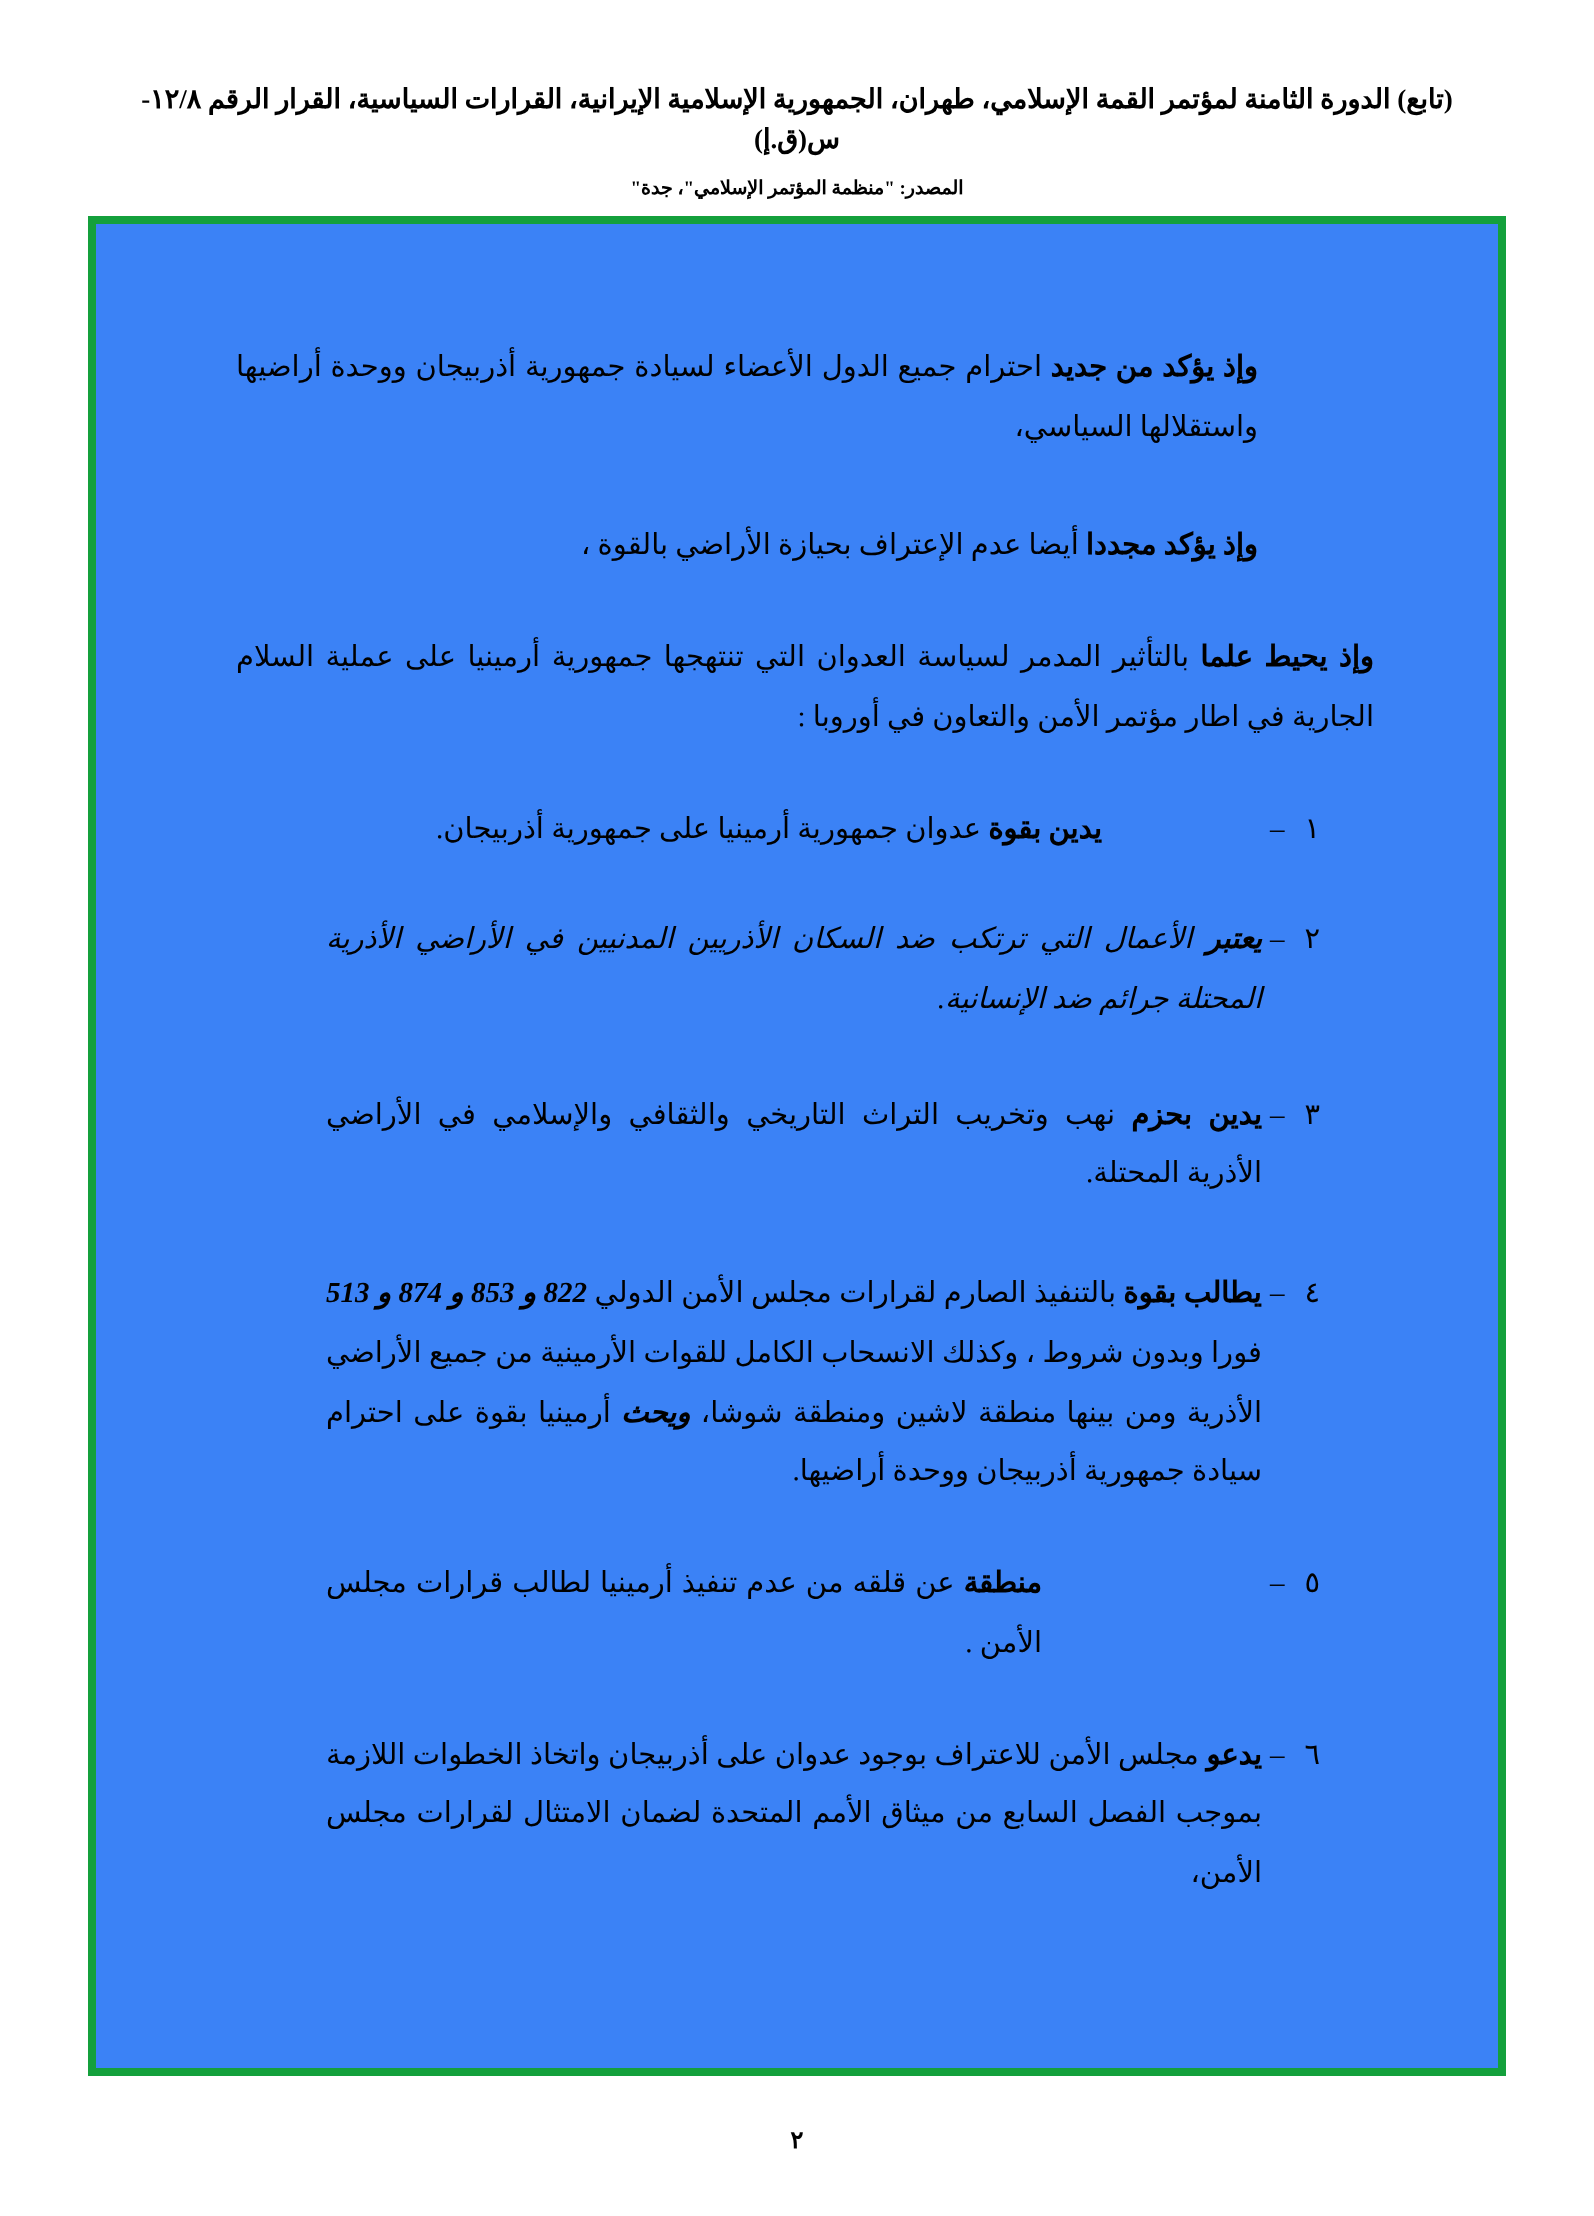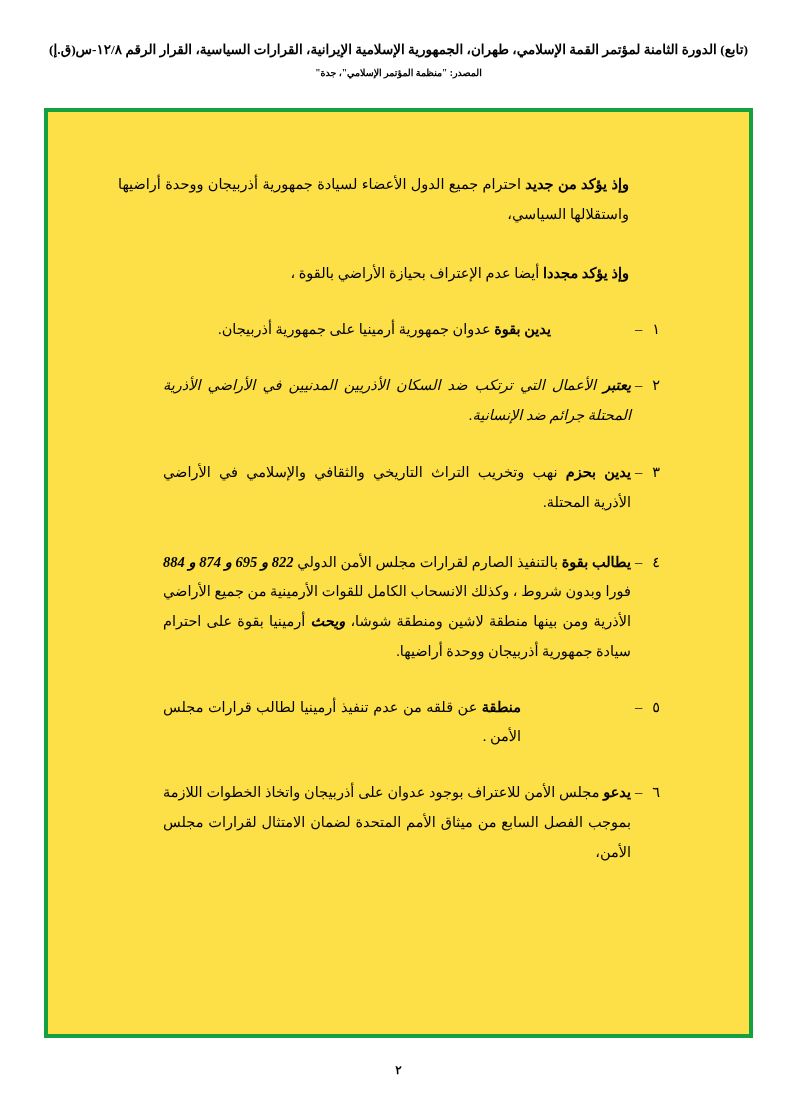--- a/index.html
+++ b/index.html
@@ -31,40 +31,40 @@
     right: 0;
     text-align: center;
     direction: rtl;
   }
   .header-line {
     font-family: "Liberation Serif", "DejaVu Serif", serif;
     font-weight: bold;
     font-size: 13.5px;
     line-height: 1.5;
     letter-spacing: 0px;
-    padding: 0 48px;
+    padding: 0 70px;
   }
   .header-source {
     font-family: "Liberation Serif", "DejaVu Serif", serif;
     font-weight: bold;
     font-size: 9.5px;
     margin-top: 7px;
     padding: 0 70px;
   }
 
   
   .frame {
     position: absolute;
     top: 108px;
     left: 44px;
     width: 709px;
     height: 930px;
     border: 4px solid #14a03c;
     box-sizing: border-box;
-    background: #fde047;
+    background: #3b82f6;
   }
   .frame-inner {
     position: absolute;
     top: 0;
     left: 0;
     right: 0;
     bottom: 0;
     padding: 58px 62px 20px 62px;
     box-sizing: border-box;
     direction: rtl;
@@ -171,20 +171,23 @@
     <div class="frame-inner">
 
       <p class="para p1">
         <span class="lead">وإذ يؤكد من جديد</span><span> احترام جميع الدول الأعضاء لسيادة جمهورية أذربيجان ووحدة أراضيها واستقلالها السياسي،</span>
       </p>
 
       <p class="para p2">
         <span class="lead">وإذ يؤكد مجددا</span><span> أيضا عدم الإعتراف بحيازة الأراضي بالقوة ،</span>
       </p>
 
+      <p class="para p3">
+        <span class="lead">وإذ يحيط علما</span><span> بالتأثير المدمر لسياسة العدوان التي تنتهجها جمهورية أرمينيا على عملية السلام الجارية في اطار مؤتمر الأمن والتعاون في أوروبا :</span>
+      </p>
 
       <ol class="list">
 
         <li class="list-item i1">
           <div class="item-num">
             <span>١</span><span class="dash">–</span>
           </div>
           <div class="item-text">
             <span class="lead">يدين بقوة</span><span> عدوان جمهورية أرمينيا على جمهورية أذربيجان.</span>
           </div>
@@ -206,21 +209,21 @@
           <div class="item-text">
             <span class="lead">يدين بحزم</span><span> نهب وتخريب التراث التاريخي والثقافي والإسلامي في الأراضي الأذرية المحتلة.</span>
           </div>
         </li>
 
         <li class="list-item i4">
           <div class="item-num">
             <span>٤</span><span class="dash">–</span>
           </div>
           <div class="item-text">
-            <span class="lead">يطالب بقوة</span><span> بالتنفيذ الصارم لقرارات مجلس الأمن الدولي </span><span class="em">822 و 695 و 874 و 884</span><span> فورا وبدون شروط ، وكذلك الانسحاب الكامل للقوات الأرمينية من جميع الأراضي الأذرية ومن بينها منطقة لاشين ومنطقة شوشا، </span><span class="lead-inline">ويحث</span><span> أرمينيا بقوة على احترام سيادة جمهورية أذربيجان ووحدة أراضيها.</span>
+            <span class="lead">يطالب بقوة</span><span> بالتنفيذ الصارم لقرارات مجلس الأمن الدولي </span><span class="em">822 و 853 و 874 و 513</span><span> فورا وبدون شروط ، وكذلك الانسحاب الكامل للقوات الأرمينية من جميع الأراضي الأذرية ومن بينها منطقة لاشين ومنطقة شوشا، </span><span class="lead-inline">ويحث</span><span> أرمينيا بقوة على احترام سيادة جمهورية أذربيجان ووحدة أراضيها.</span>
           </div>
         </li>
 
         <li class="list-item i5">
           <div class="item-num">
             <span>٥</span><span class="dash">–</span>
           </div>
           <div class="item-text">
             <span class="lead">منطقة</span><span> عن قلقه من عدم تنفيذ أرمينيا لطالب قرارات مجلس الأمن .</span>
           </div>

